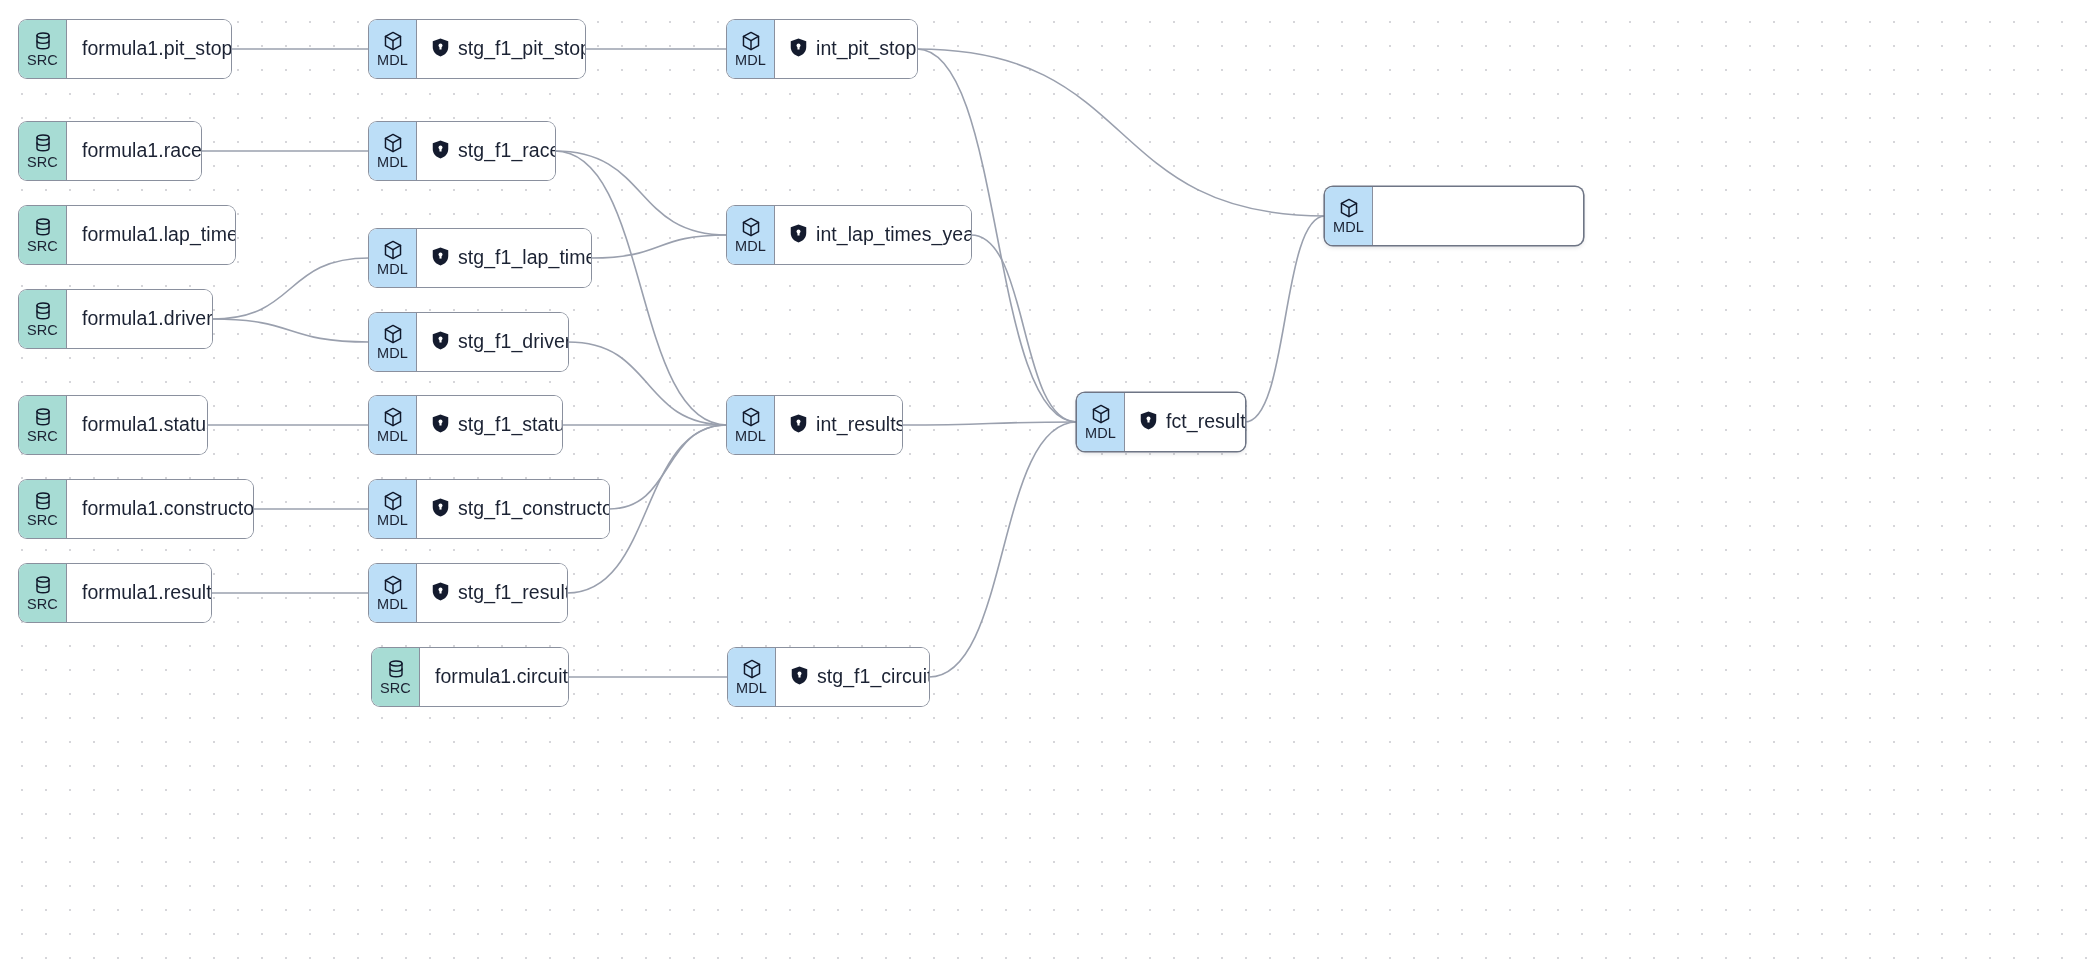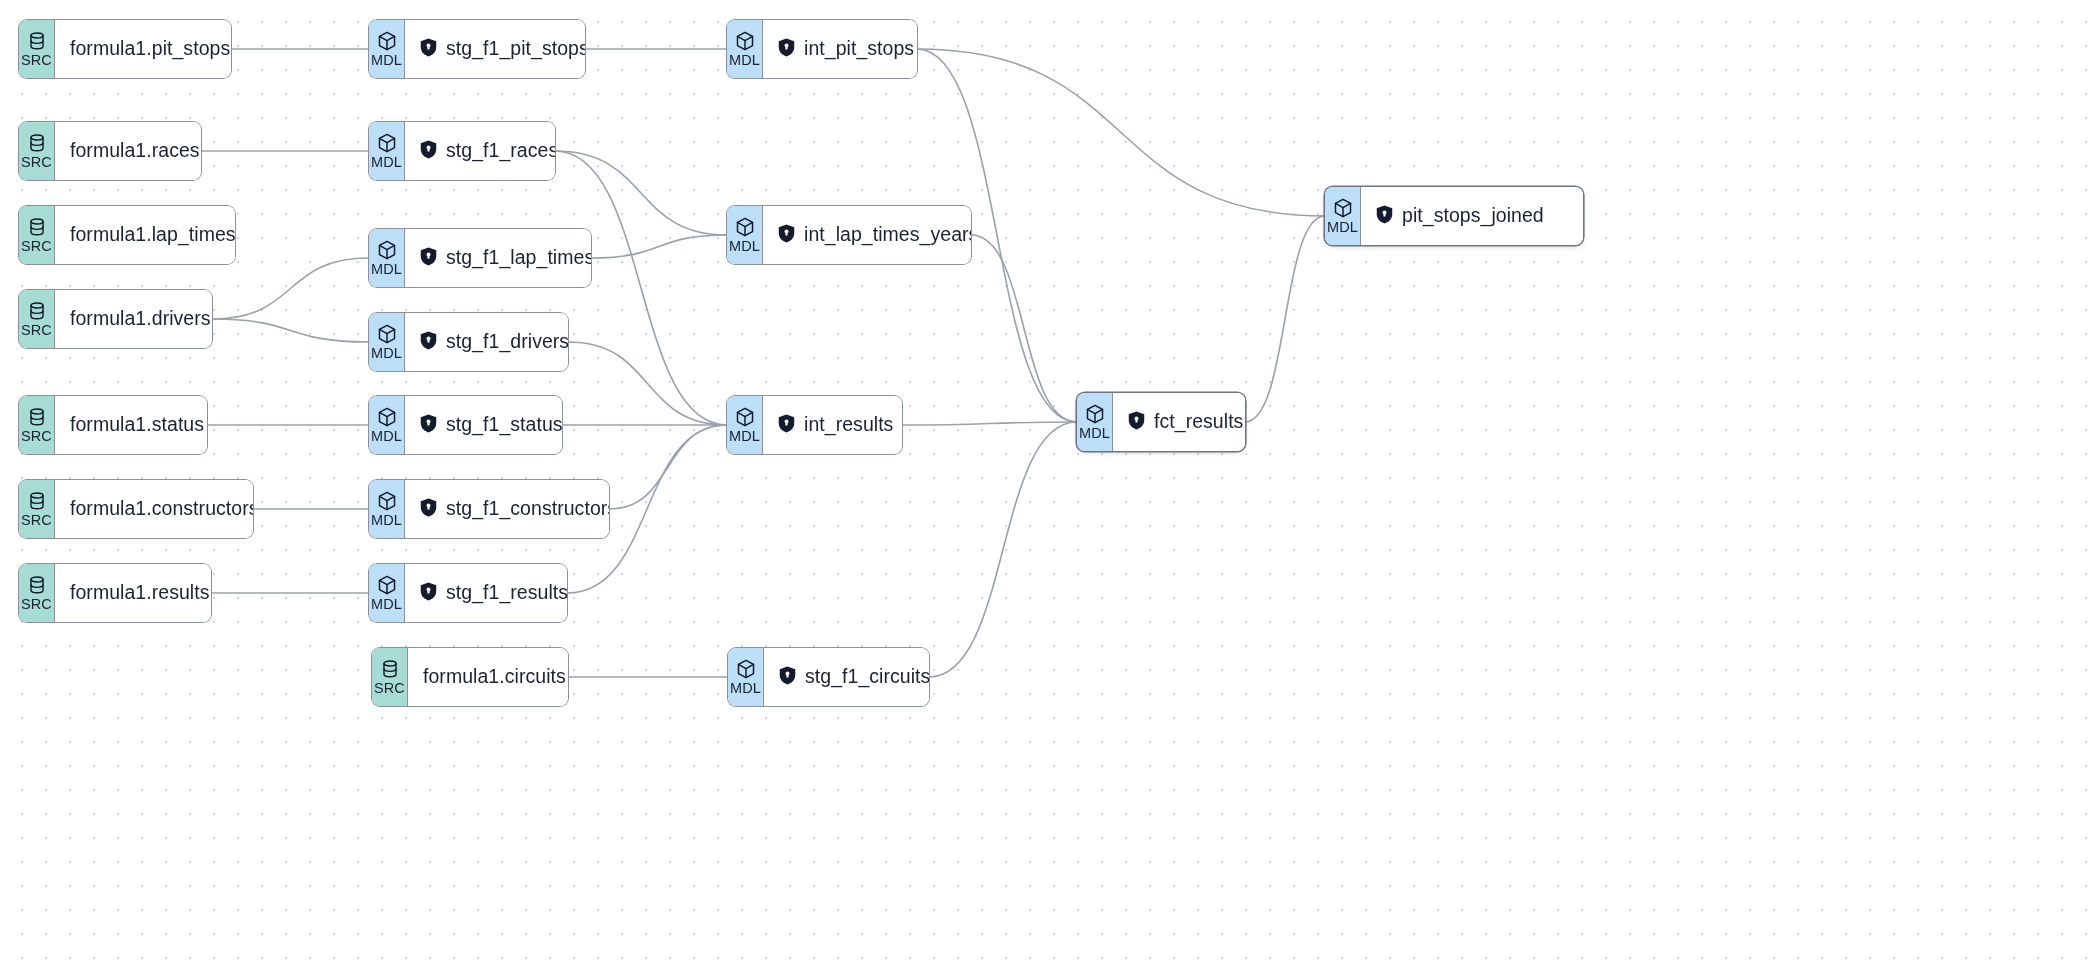--- a/index.html
+++ b/index.html
@@ -48,21 +48,21 @@
     box-shadow: 0 0 0 1px #8a909e;
     overflow: hidden;
     white-space: nowrap;
   }
   .node.lifted {
     box-shadow: 0 0 0 1.6px #6e7585, 0 2px 5px rgba(20,26,40,.17);
   }
 
   .badge {
     flex: 0 0 auto;
-    width: 36px;
+    width: 48px;
     display: flex;
     flex-direction: column;
     align-items: center;
     justify-content: center;
     gap: 0px;
     border-right: 1px solid #8a909e;
   }
   .badge-src { background: #a7dcd4; }
   .badge-mdl { background: #bcdef7; align-items: center; }
 
@@ -486,24 +486,16 @@
         <div class="badge badge-mdl">
           <span>
             <svg width="22" height="22" viewBox="0 0 24 24" fill="none" stroke="#10182b" stroke-width="1.6" stroke-linejoin="round" stroke-linecap="round">
               <path d="M12 2.6 20.2 7v10L12 21.4 3.8 17V7z"></path>
               <path d="M3.8 7 12 11.6 20.2 7"></path>
               <path d="M12 11.6v9.8"></path>
             </svg>
           </span>
           <span class="badge-text">MDL</span>
         </div>
-        <div class="body">
-          <span class="shield"><svg width="17" height="19" viewBox="0 0 18 20" fill="#141b2e">
-              <path d="M9 0.4 17.2 3.4v6.2c0 5.2-3.5 8.5-8.2 10C4.3 18.1.8 14.8.8 9.6V3.4z"></path>
-              <circle cx="9" cy="7.8" r="2.1" fill="#ffffff"></circle>
-              <path d="M7.9 7.8h2.2v4.4H7.9z" fill="#ffffff"></path>
-            </svg></span>
-          <span class="label">pit_stops_joined</span>
-        </div>
       </div>
     </div>
 
 </div>
 
 </body></html>

